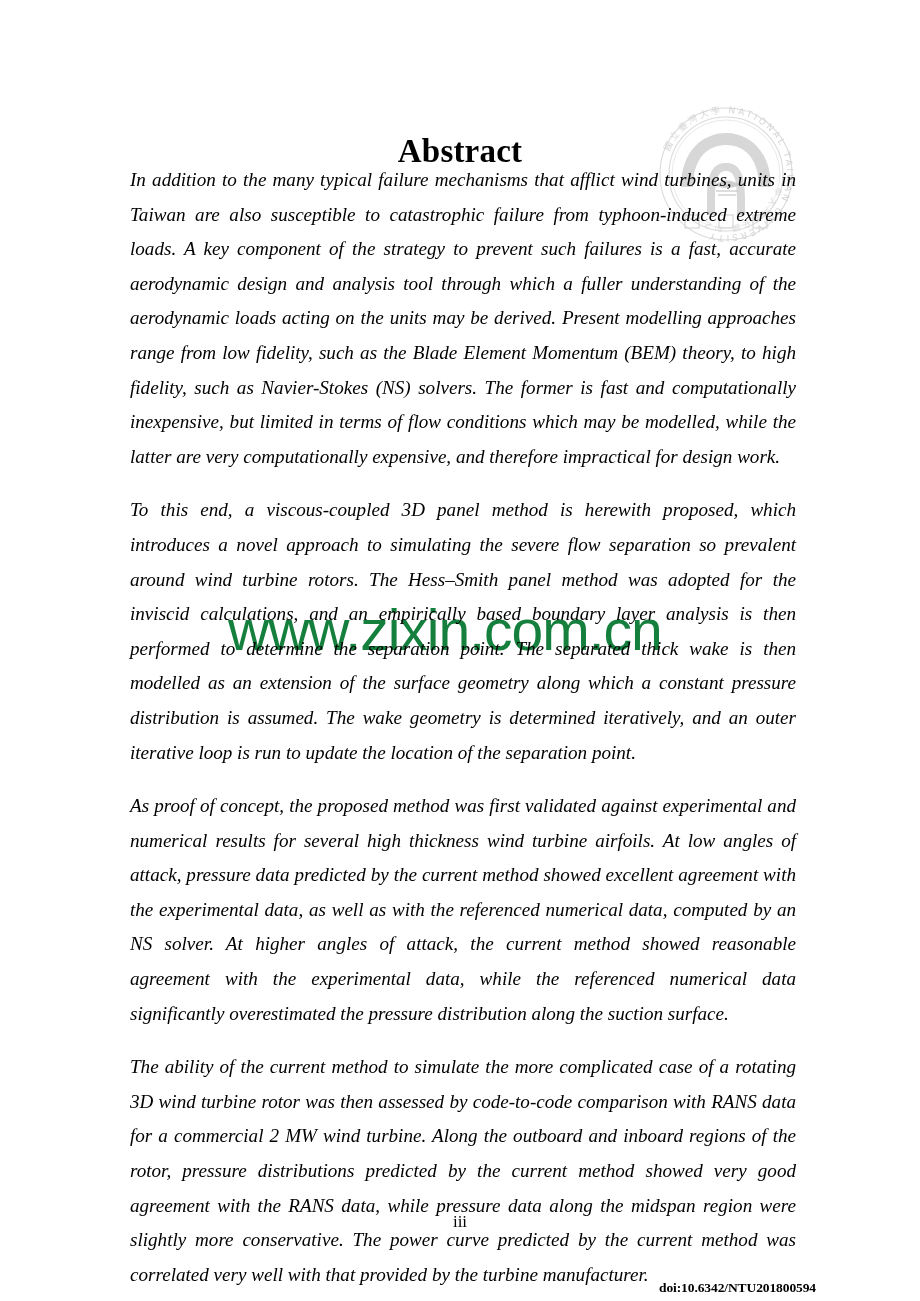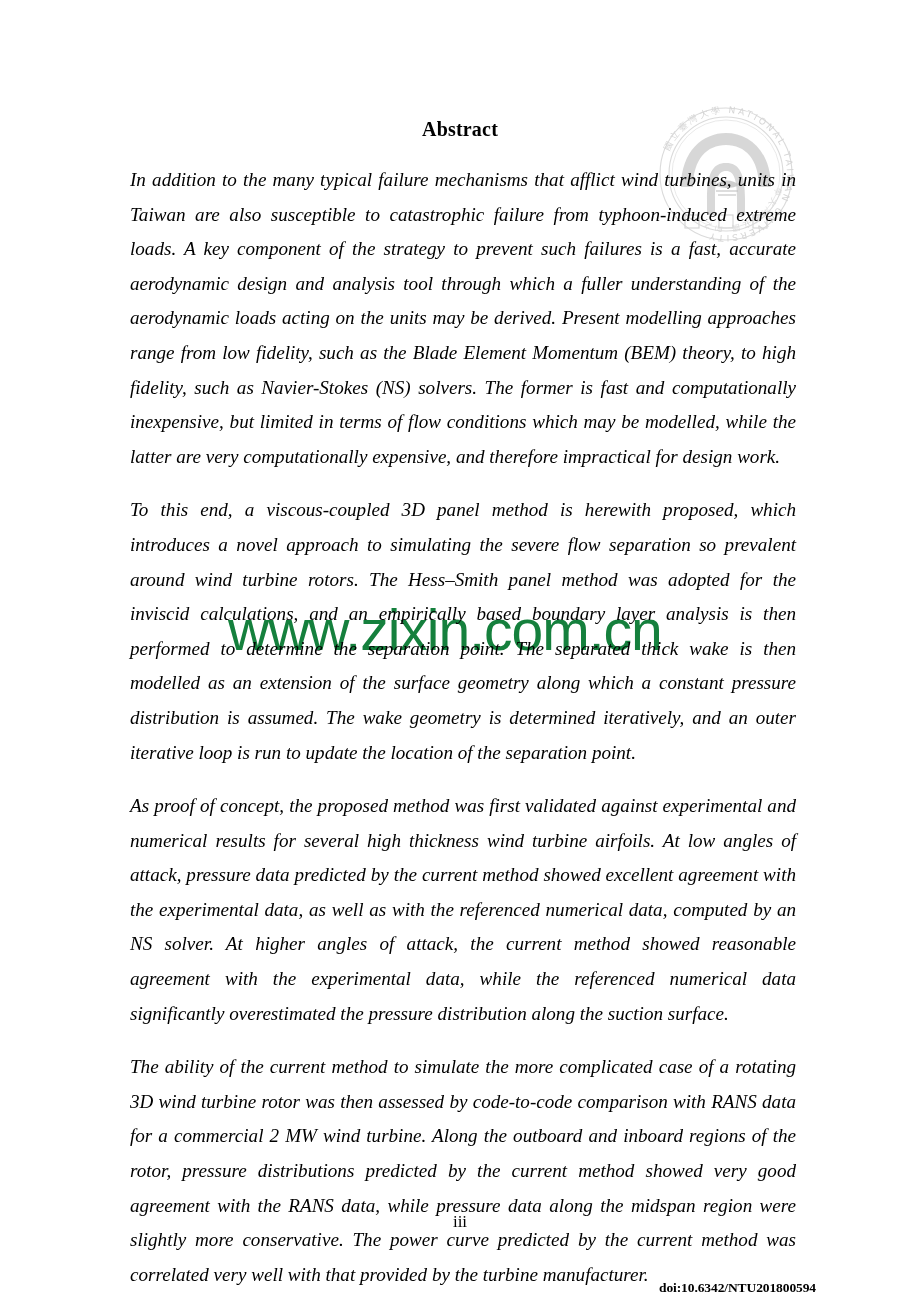--- a/index.html
+++ b/index.html
@@ -46,24 +46,24 @@
     white-space: nowrap;
     pointer-events: none;
     z-index: 2;
   }
 
   
 
   .doc-title {
     position: absolute;
     left: 0;
-    top: 105px;
+    top: 111px;
     width: 920px;
     text-align: center;
-    font-size: 20px;
+    font-size: 33px;
     font-weight: bold;
     letter-spacing: 0.2px;
     z-index: 4;
   }
 
   
 
   .body-block {
     position: absolute;
     left: 130px;

